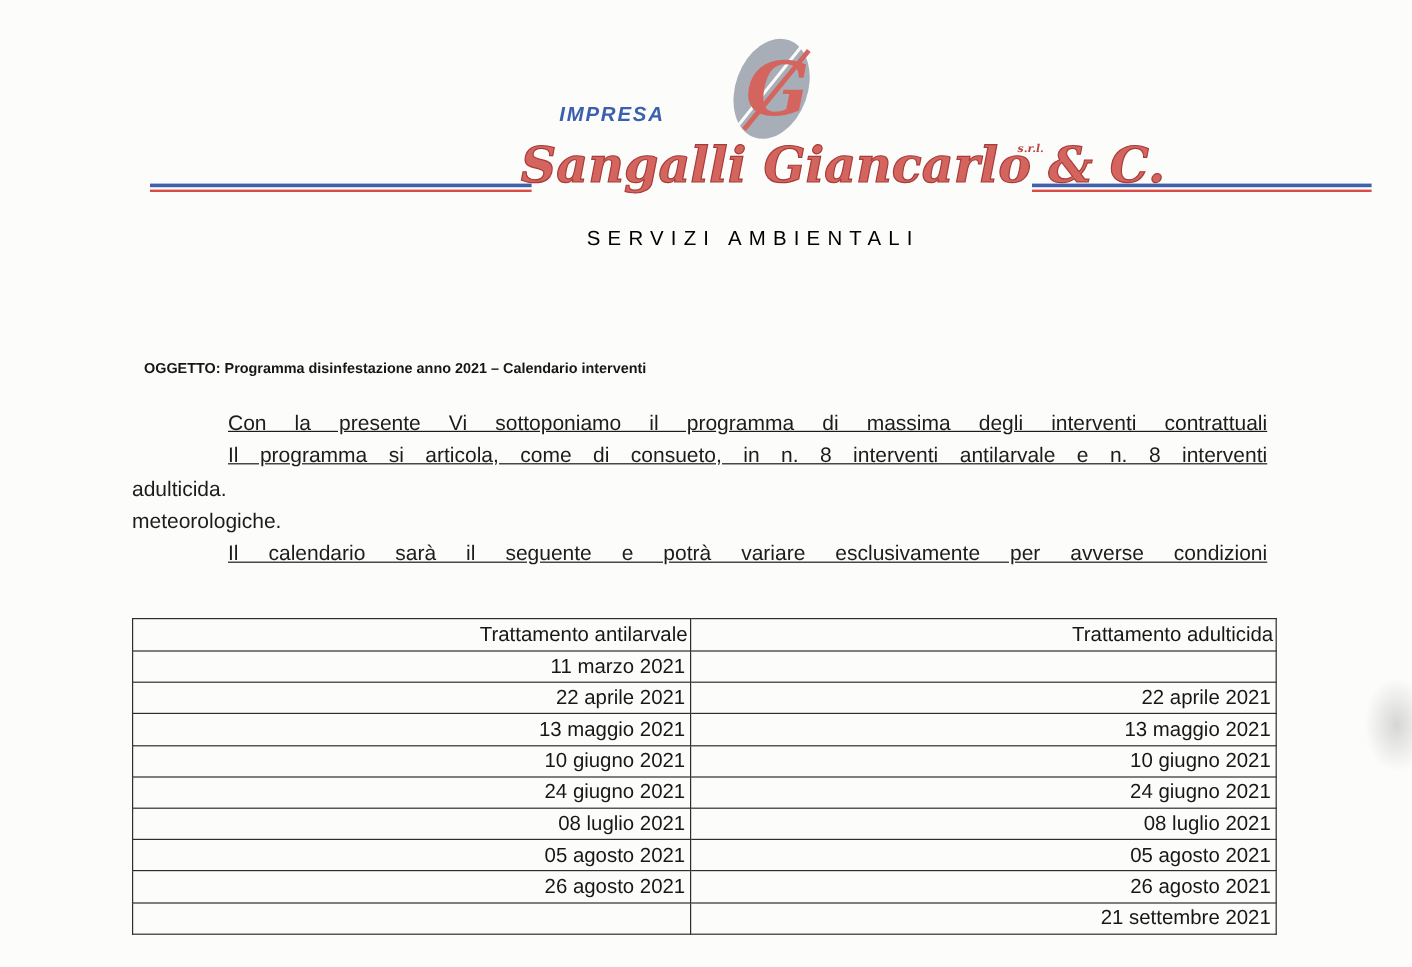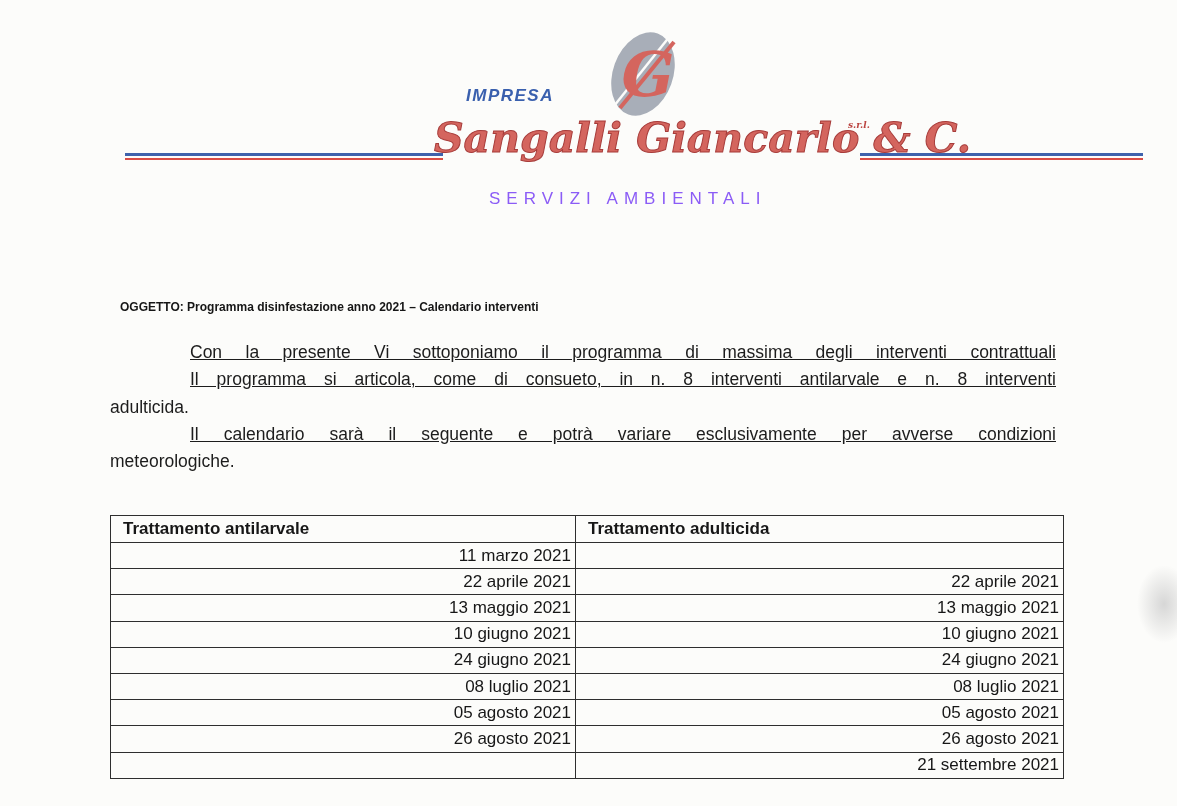--- a/index.html
+++ b/index.html
@@ -26,42 +26,42 @@
     font-family:"DejaVu Serif",serif;font-style:italic;font-weight:bold;
     font-size:41px;color:#d4655e;-webkit-text-stroke:1px #a73c3a;
   }
   .company-suffix{
     position:absolute;left:848px;top:120px;
     font-family:"DejaVu Serif",serif;font-style:italic;font-weight:bold;
     font-size:9px;color:#bb4440;
   }
   .tagline{
     position:absolute;left:489px;top:189px;
-    font-size:17px;letter-spacing:6px;color:#8b5cf6;
+    font-size:17px;letter-spacing:6px;color:#000000;
   }
   
   .subject{
     position:absolute;left:120px;top:300px;width:946px;
     font-size:12px;font-weight:bold;color:#161616;
   }
   .body-text{
     position:absolute;left:110px;top:339px;width:946px;
     font-size:17.5px;line-height:27.3px;color:#1c1c1c;
   }
   .line{white-space:normal;}
   .line.jfull{text-align:justify;text-align-last:justify;}
   .line.indent{text-indent:80px;text-decoration:underline;}
   
   .cal-table{
     position:absolute;left:110px;top:515px;width:953px;
     border-collapse:collapse;table-layout:fixed;
     font-size:17px;color:#171717;
   }
   .cal-table th,.cal-table td{border:1.6px solid #2e2e2e;overflow:hidden;}
-  .cal-table th{height:24px;font-weight:bold;text-align:left;padding:1px 12px;}
+  .cal-table th{height:24px;font-weight:normal;text-align:right;padding:1px 2px;}
   .cal-table td{height:23.2px;text-align:right;padding:1px 4px 1px 10px;}
   .col-a{width:465px;}
   .col-b{width:488px;}
   
   .smudge{
     position:absolute;right:-14px;top:565px;width:54px;height:78px;border-radius:50%;
     background:radial-gradient(closest-side,rgba(158,158,160,0.40),rgba(158,158,160,0));
   }
 </style>
 </head>
@@ -95,22 +95,22 @@
 
     <div class="tagline">SERVIZI AMBIENTALI</div>
   </div>
 
   <div class="subject">OGGETTO: Programma disinfestazione anno 2021 – Calendario interventi</div>
 
   <div class="body-text">
     <div class="line jfull indent">Con la presente Vi sottoponiamo il programma di massima degli interventi contrattuali</div>
     <div class="line jfull indent">Il programma si articola, come di consueto, in n. 8 interventi antilarvale e n. 8 interventi</div>
     <div class="line">adulticida.</div>
+    <div class="line">meteorologiche.</div>
     <div class="line jfull indent">Il calendario sarà il seguente e potrà variare esclusivamente per avverse condizioni</div>
-    <div class="line">meteorologiche.</div>
   </div>
 
   <table class="cal-table">
     <colgroup>
         <col class="col-a">
         <col class="col-b">
       </colgroup>
     <thead>
       <tr>
         <th>Trattamento antilarvale</th>

